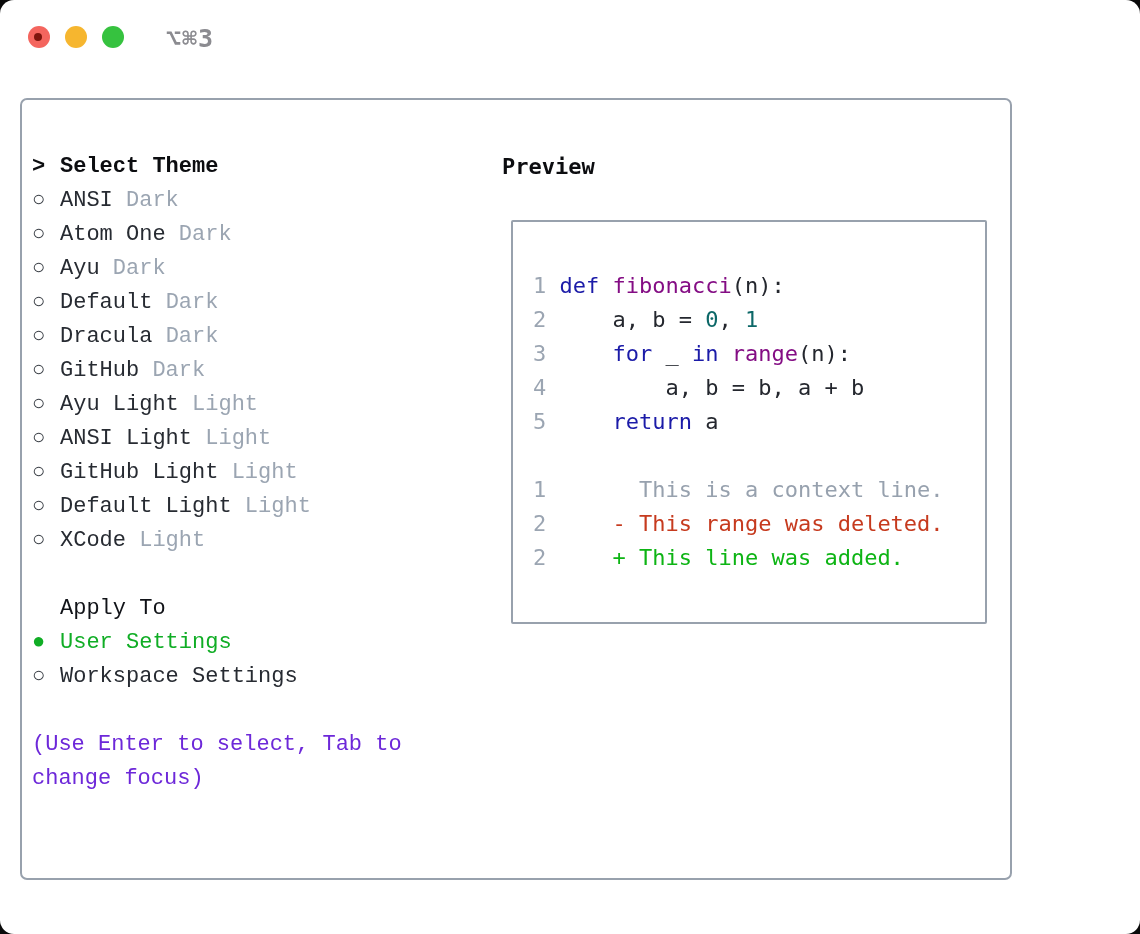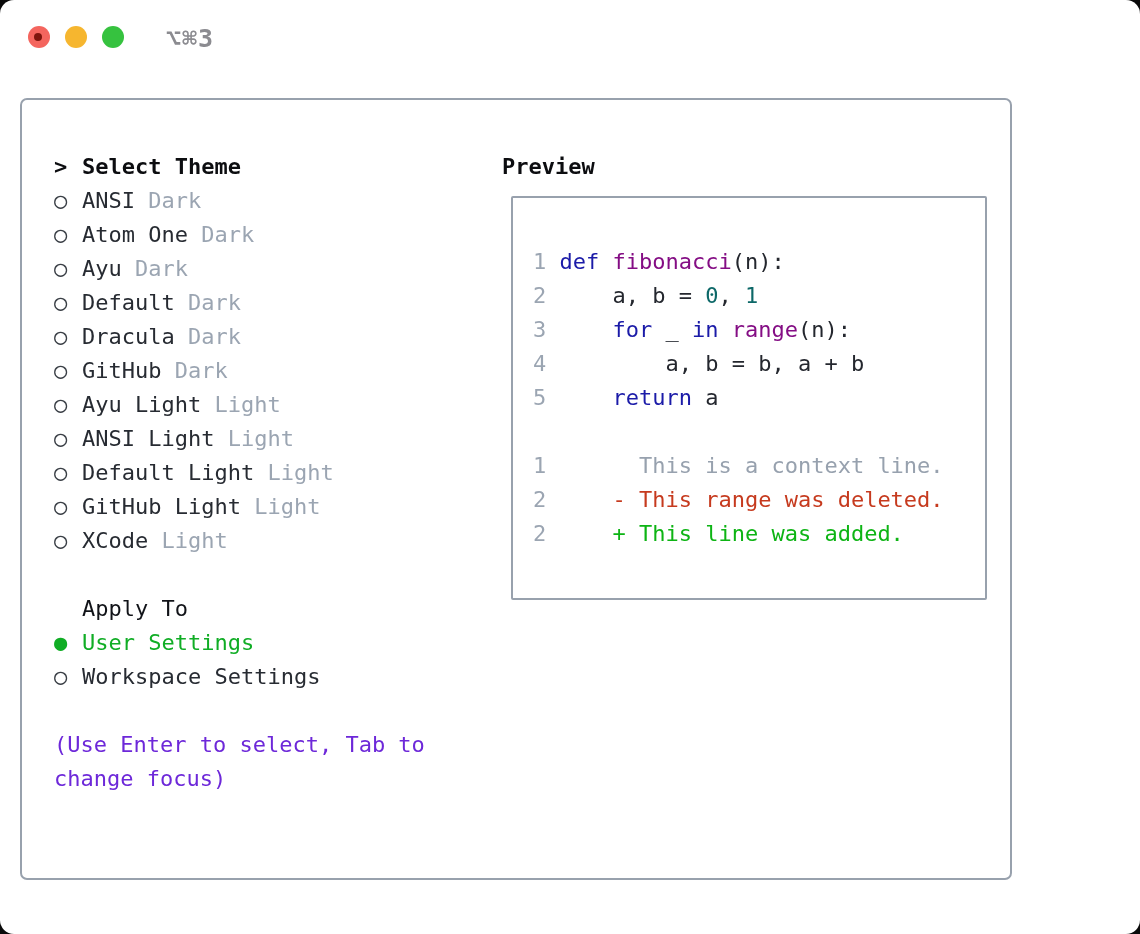--- a/index.html
+++ b/index.html
@@ -21,25 +21,25 @@
   .row{white-space:pre;line-height:34px;font-size:22px;height:34px;color:#272b32;}
   .marker{display:inline-block;width:28px;color:#3a3f46;}
   .row.selected .marker{color:#10ad25;}
   .row.selected .t-name,.row.selected .o-label{color:#10ad25;}
   .t-name,.o-label{color:#272b32;}
   .t-variant{color:#9ba5b2;}
   .hdr{font-weight:bold;color:#0c0d10;}
   .subhdr{color:#111318;margin-top:28px;}
   .blank{height:34px;}
 
-  .left-col{position:absolute;left:32px;top:50px;}
+  .left-col{position:absolute;left:10px;top:50px;font-family:Liberation Mono, monospace;}
   .hint{line-height:34px;font-size:22px;color:#6d28d9;white-space:pre;}
 
   .right-col{position:absolute;left:480px;top:50px;}
-  .preview-box{margin-left:9px;margin-top:12px;width:476px;height:404px;border:2px solid #98a1ad;border-radius:2px;box-sizing:border-box;padding:47px 0 0 20px;overflow:hidden;}
+  .preview-box{margin-left:9px;margin-top:36px;width:476px;height:404px;border:2px solid #98a1ad;border-radius:2px;box-sizing:border-box;padding:47px 0 0 20px;overflow:hidden;}
   .cline,.dline{white-space:pre;line-height:34px;font-size:22px;height:34px;}
   .lnum{color:#9ba5b2;}
   .c-kwd{color:#1b1ba8;}
   .c-typ{color:#840d84;}
   .c-lit{color:#0d6868;}
   .c-pln{color:#24272e;}
   .diff-block{margin-top:34px;}
   .dline.context .body{color:#97a1ae;}
   .dline.deleted .body{color:#c63a1e;}
   .dline.added .body{color:#0db414;}
@@ -72,23 +72,23 @@
   <div class="row theme-item"><span class="marker">○</span><span class="t-name">Default </span><span class="t-variant">Dark</span></div>
 
   <div class="row theme-item"><span class="marker">○</span><span class="t-name">Dracula </span><span class="t-variant">Dark</span></div>
 
   <div class="row theme-item"><span class="marker">○</span><span class="t-name">GitHub </span><span class="t-variant">Dark</span></div>
 
   <div class="row theme-item"><span class="marker">○</span><span class="t-name">Ayu Light </span><span class="t-variant">Light</span></div>
 
   <div class="row theme-item"><span class="marker">○</span><span class="t-name">ANSI Light </span><span class="t-variant">Light</span></div>
 
+  <div class="row theme-item"><span class="marker">○</span><span class="t-name">GitHub Light </span><span class="t-variant">Light</span></div>
+
   <div class="row theme-item"><span class="marker">○</span><span class="t-name">Default Light </span><span class="t-variant">Light</span></div>
-
-  <div class="row theme-item"><span class="marker">○</span><span class="t-name">GitHub Light </span><span class="t-variant">Light</span></div>
 
 
   <div class="row theme-item"><span class="marker">○</span><span class="t-name">XCode </span><span class="t-variant">Light</span></div>
 </div>
       <div class="blank"></div>
       <div class="row"><span class="marker"></span><span class="subhdr">Apply To</span></div>
       <div id="apply-list">
   <div class="row apply-item selected"><span class="marker">●</span><span class="o-label">User Settings</span></div>
 
   <div class="row apply-item"><span class="marker">○</span><span class="o-label">Workspace Settings</span></div>

